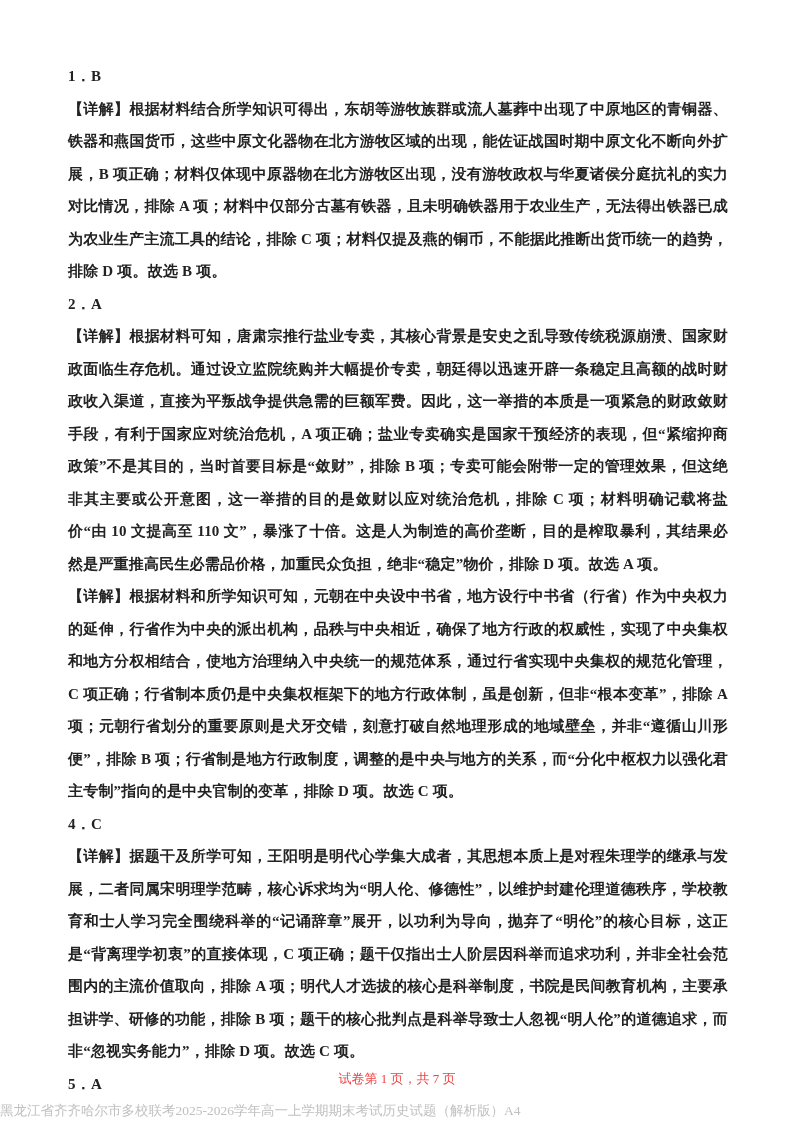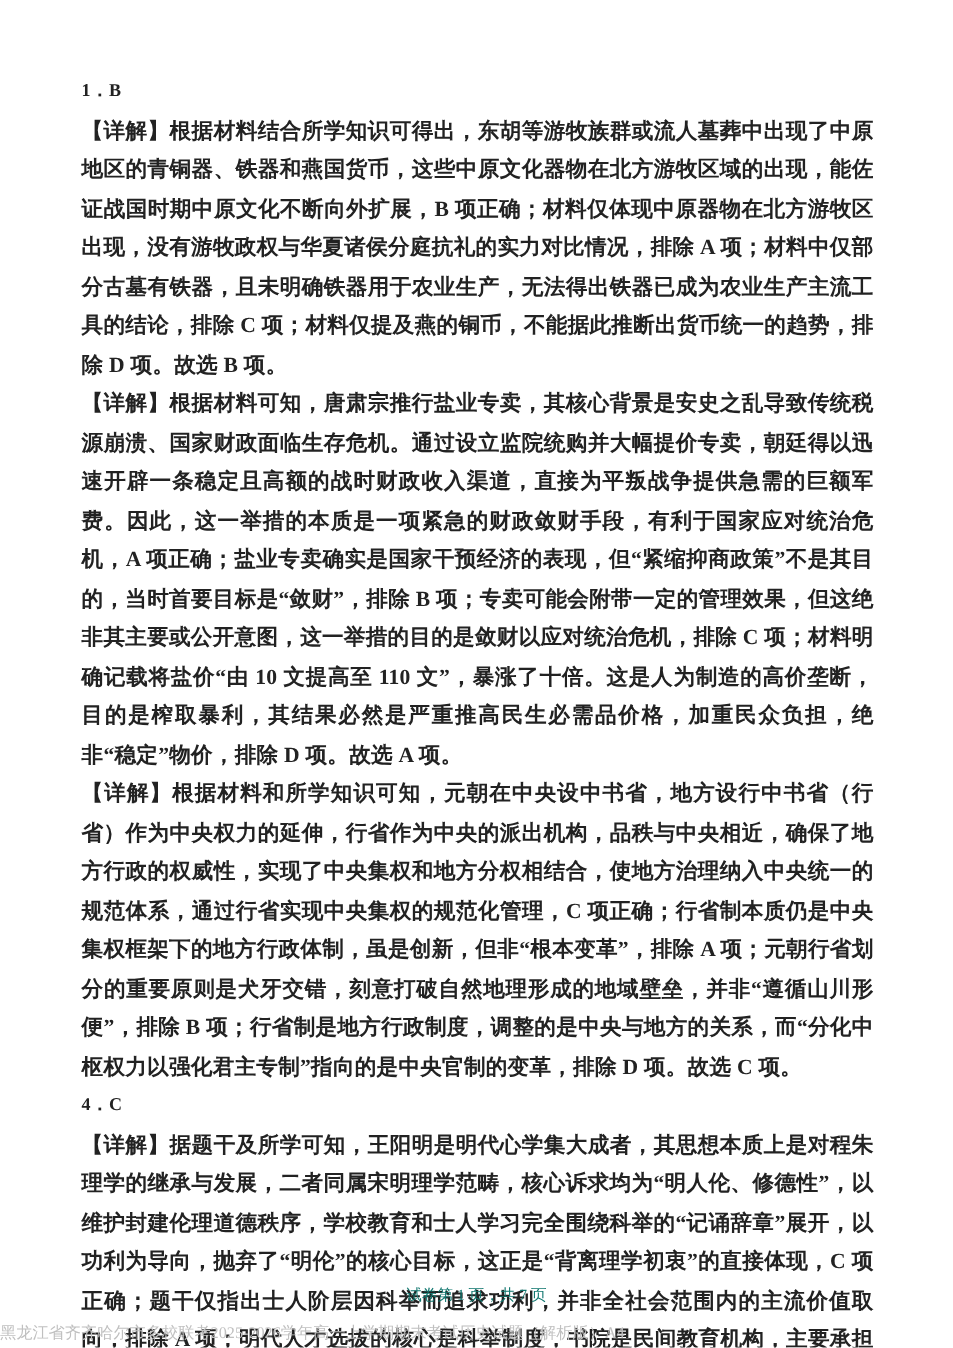--- a/index.html
+++ b/index.html
@@ -27,36 +27,36 @@
   }
   .answer-number {
     margin: 0;
     font-size: 15px;
     line-height: 32.5px;
     text-align: left;
     letter-spacing: 0.2px;
   }
   .answer-explanation {
     margin: 0;
-    font-size: 18px;
+    font-size: 15px;
     line-height: 32.5px;
     text-align: justify;
     text-justify: inter-ideograph;
     letter-spacing: 0.2px;
     word-break: break-all;
   }
   .page-footer {
     position: absolute;
     top: 1070px;
     left: 0;
     width: 794px;
     text-align: center;
     font-size: 13px;
     line-height: 18px;
-    color: #0f766e;
+    color: #ef4444;
   }
   .watermark {
     position: absolute;
     top: 1102px;
     left: 0;
     width: 674px;
     text-align: left;
     font-size: 13.5px;
     line-height: 18px;
     color: #c0c0c0;
@@ -68,20 +68,21 @@
 <body>
 
 <div class="page">
 
   <div class="answer-block">
     <p class="answer-number">1．B</p>
     <p class="answer-explanation">【详解】根据材料结合所学知识可得出，东胡等游牧族群或流人墓葬中出现了中原地区的青铜器、铁器和燕国货币，这些中原文化器物在北方游牧区域的出现，能佐证战国时期中原文化不断向外扩展，B 项正确；材料仅体现中原器物在北方游牧区出现，没有游牧政权与华夏诸侯分庭抗礼的实力对比情况，排除 A 项；材料中仅部分古墓有铁器，且未明确铁器用于农业生产，无法得出铁器已成为农业生产主流工具的结论，排除 C 项；材料仅提及燕的铜币，不能据此推断出货币统一的趋势，排除 D 项。故选 B 项。</p>
   </div>
 
   <div class="answer-block">
+    <p class="answer-number">2．A</p>
     <p class="answer-explanation">【详解】根据材料可知，唐肃宗推行盐业专卖，其核心背景是安史之乱导致传统税源崩溃、国家财政面临生存危机。通过设立监院统购并大幅提价专卖，朝廷得以迅速开辟一条稳定且高额的战时财政收入渠道，直接为平叛战争提供急需的巨额军费。因此，这一举措的本质是一项紧急的财政敛财手段，有利于国家应对统治危机，A 项正确；盐业专卖确实是国家干预经济的表现，但“紧缩抑商政策”不是其目的，当时首要目标是“敛财”，排除 B 项；专卖可能会附带一定的管理效果，但这绝非其主要或公开意图，这一举措的目的是敛财以应对统治危机，排除 C 项；材料明确记载将盐价“由 10 文提高至 110 文”，暴涨了十倍。这是人为制造的高价垄断，目的是榨取暴利，其结果必然是严重推高民生必需品价格，加重民众负担，绝非“稳定”物价，排除 D 项。故选 A 项。</p>
   </div>
 
   <div class="answer-block">
     <p class="answer-explanation">【详解】根据材料和所学知识可知，元朝在中央设中书省，地方设行中书省（行省）作为中央权力的延伸，行省作为中央的派出机构，品秩与中央相近，确保了地方行政的权威性，实现了中央集权和地方分权相结合，使地方治理纳入中央统一的规范体系，通过行省实现中央集权的规范化管理，C 项正确；行省制本质仍是中央集权框架下的地方行政体制，虽是创新，但非“根本变革”，排除 A 项；元朝行省划分的重要原则是犬牙交错，刻意打破自然地理形成的地域壁垒，并非“遵循山川形便”，排除 B 项；行省制是地方行政制度，调整的是中央与地方的关系，而“分化中枢权力以强化君主专制”指向的是中央官制的变革，排除 D 项。故选 C 项。</p>
   </div>
 
   <div class="answer-block">
     <p class="answer-number">4．C</p>
     <p class="answer-explanation">【详解】据题干及所学可知，王阳明是明代心学集大成者，其思想本质上是对程朱理学的继承与发展，二者同属宋明理学范畴，核心诉求均为“明人伦、修德性”，以维护封建伦理道德秩序，学校教育和士人学习完全围绕科举的“记诵辞章”展开，以功利为导向，抛弃了“明伦”的核心目标，这正是“背离理学初衷”的直接体现，C 项正确；题干仅指出士人阶层因科举而追求功利，并非全社会范围内的主流价值取向，排除 A 项；明代人才选拔的核心是科举制度，书院是民间教育机构，主要承担讲学、研修的功能，排除 B 项；题干的核心批判点是科举导致士人忽视“明人伦”的道德追求，而非“忽视实务能力”，排除 D 项。故选 C 项。</p>

